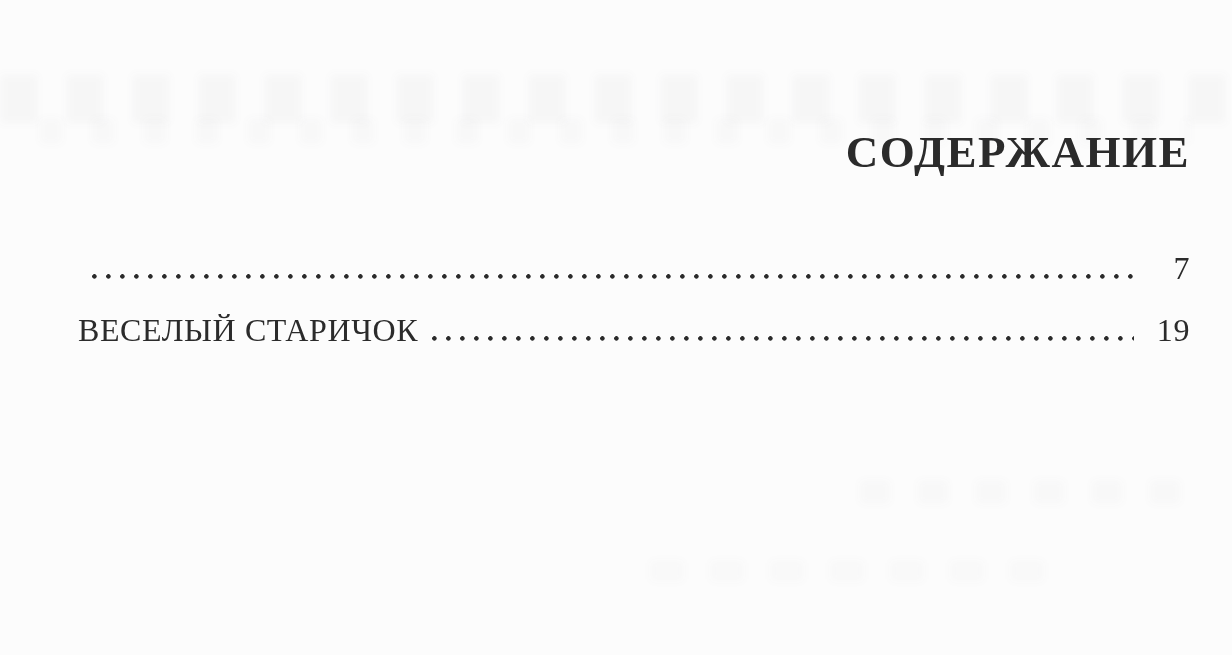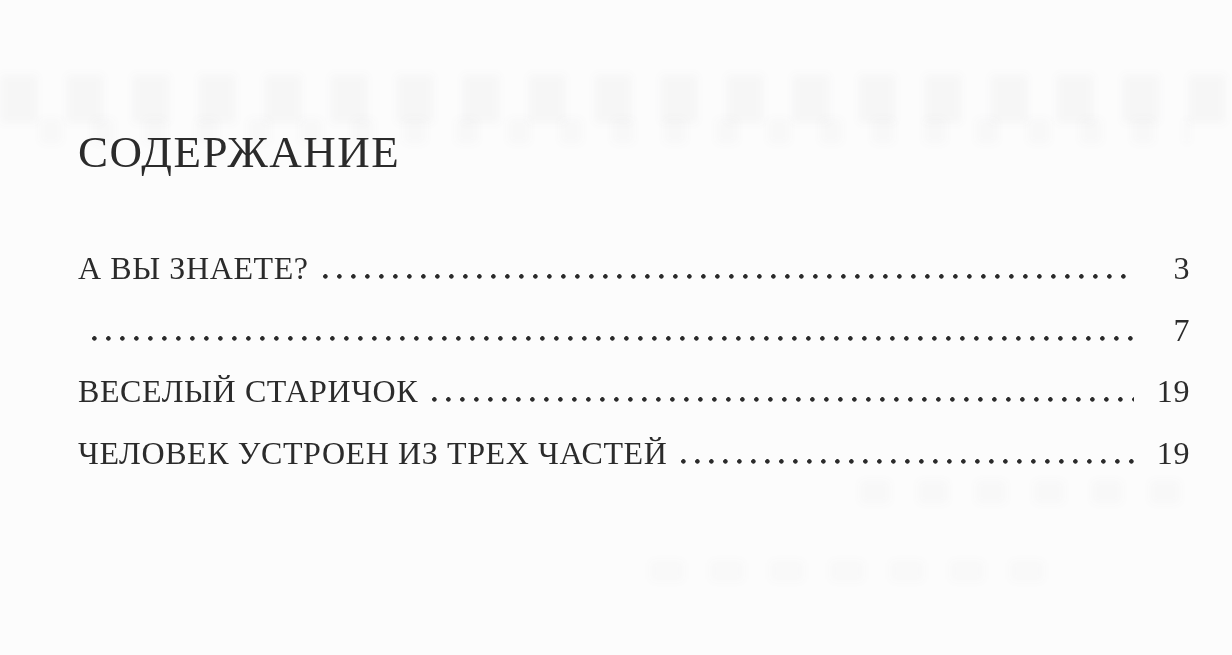--- a/index.html
+++ b/index.html
@@ -51,23 +51,23 @@
     background: repeating-linear-gradient(90deg,
       rgba(90,90,95,0.045) 0 34px, rgba(0,0,0,0) 34px 60px);
     opacity: 0.5;
   }
 
   .title {
     position: absolute;
     top: 126px;
     left: 78px;
     right: 42px;
-    text-align: left;
+    text-align: right;
     font-size: 45px;
-    font-weight: 400;
+    font-weight: 700;
     letter-spacing: 1.5px;
     color: var(--ink);
     white-space: nowrap;
   }
 
   .toc {
     position: absolute;
     top: 238px;
     left: 78px;
     right: 42px;
@@ -104,37 +104,27 @@
 
 <div class="page">
   <div class="artifact artifact-band-top"></div>
   <div class="artifact artifact-band-top2"></div>
   <div class="artifact artifact-right-mid"></div>
   <div class="artifact artifact-bottom"></div>
 
   <h1 class="title">СОДЕРЖАНИЕ</h1>
 
   <div class="toc">
-  <div class="toc-row">
-    <span class="toc-label">А ВЫ ЗНАЕТЕ?</span>
-    <span class="toc-dots"></span>
-    <span class="toc-page">3</span>
-  </div>
 
 
   <div class="toc-row">
     <span class="toc-dots"></span>
     <span class="toc-page">7</span>
   </div>
 
   <div class="toc-row">
     <span class="toc-label">ВЕСЕЛЫЙ СТАРИЧОК</span>
     <span class="toc-dots"></span>
     <span class="toc-page">19</span>
   </div>
 
-  <div class="toc-row">
-    <span class="toc-label">ЧЕЛОВЕК УСТРОЕН ИЗ ТРЕХ ЧАСТЕЙ</span>
-    <span class="toc-dots"></span>
-    <span class="toc-page">19</span>
-  </div>
 </div>
 </div>
 
 </body></html>

